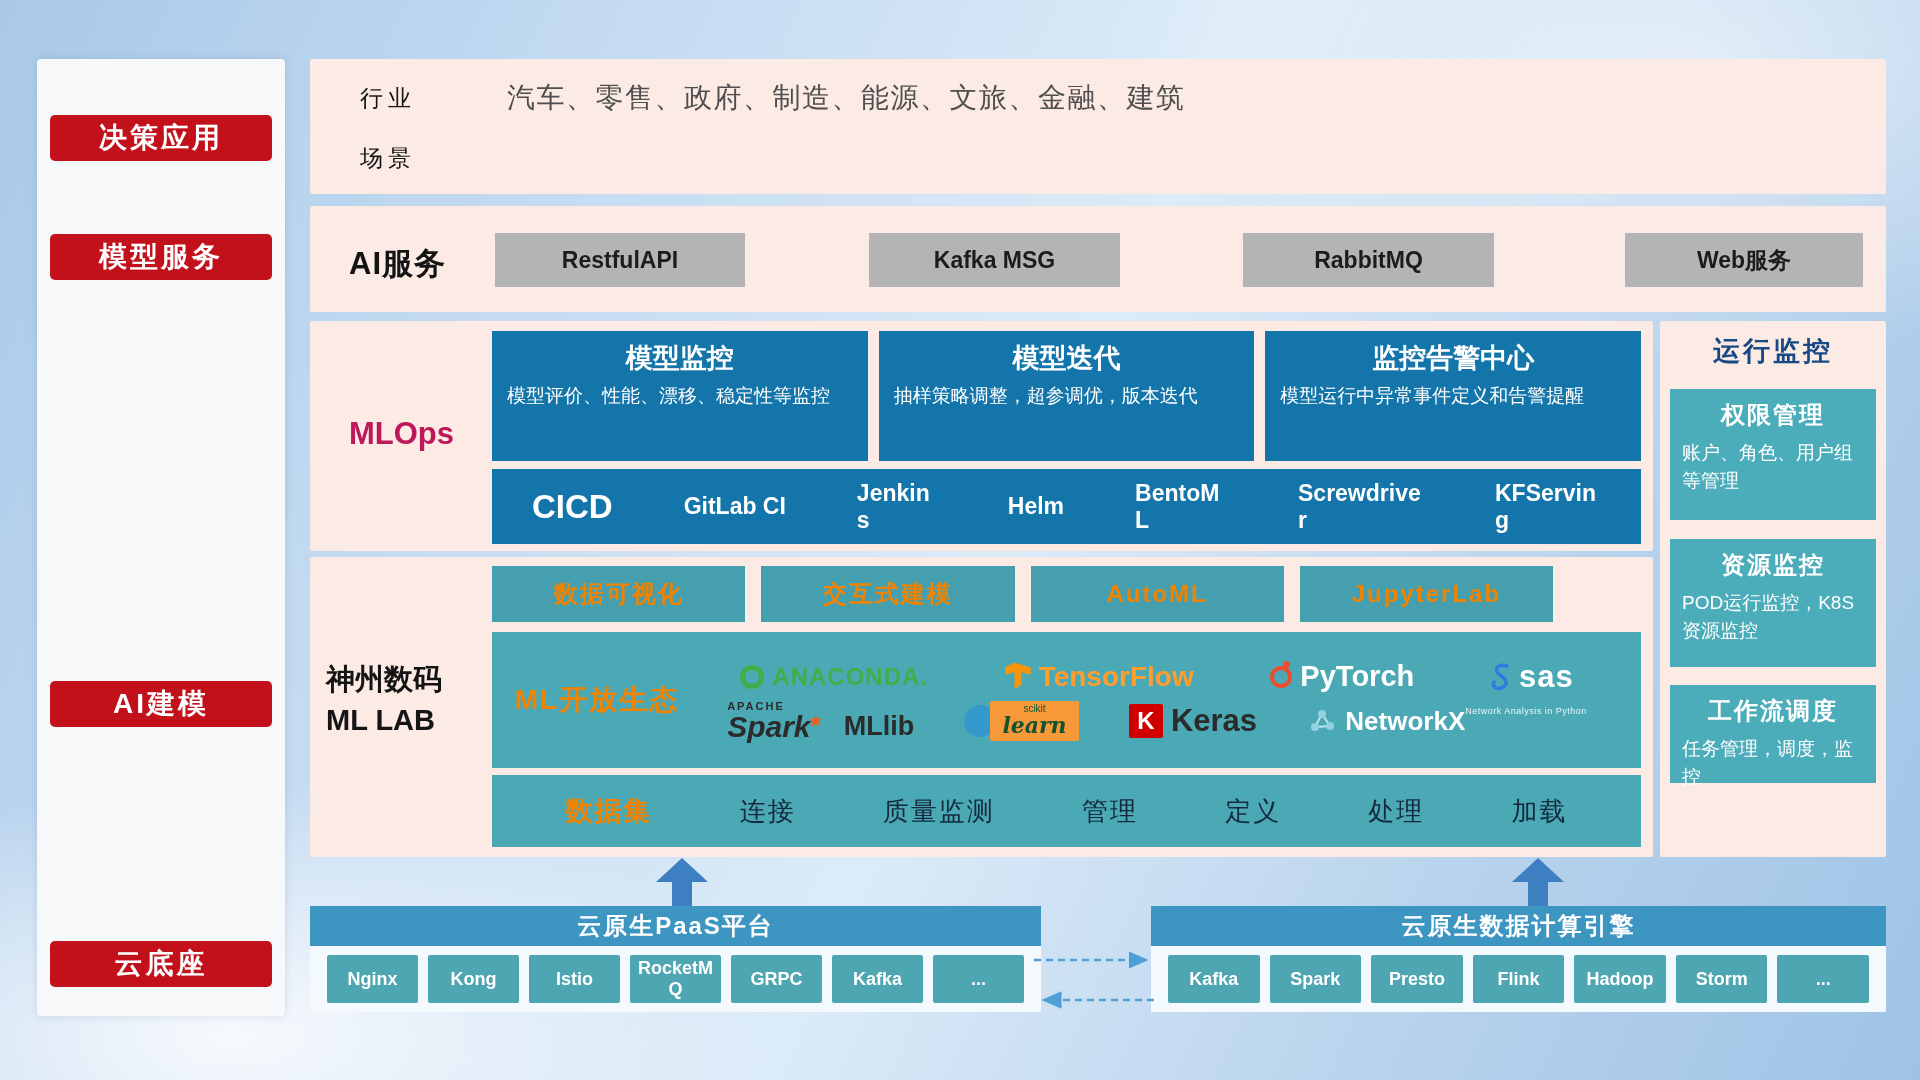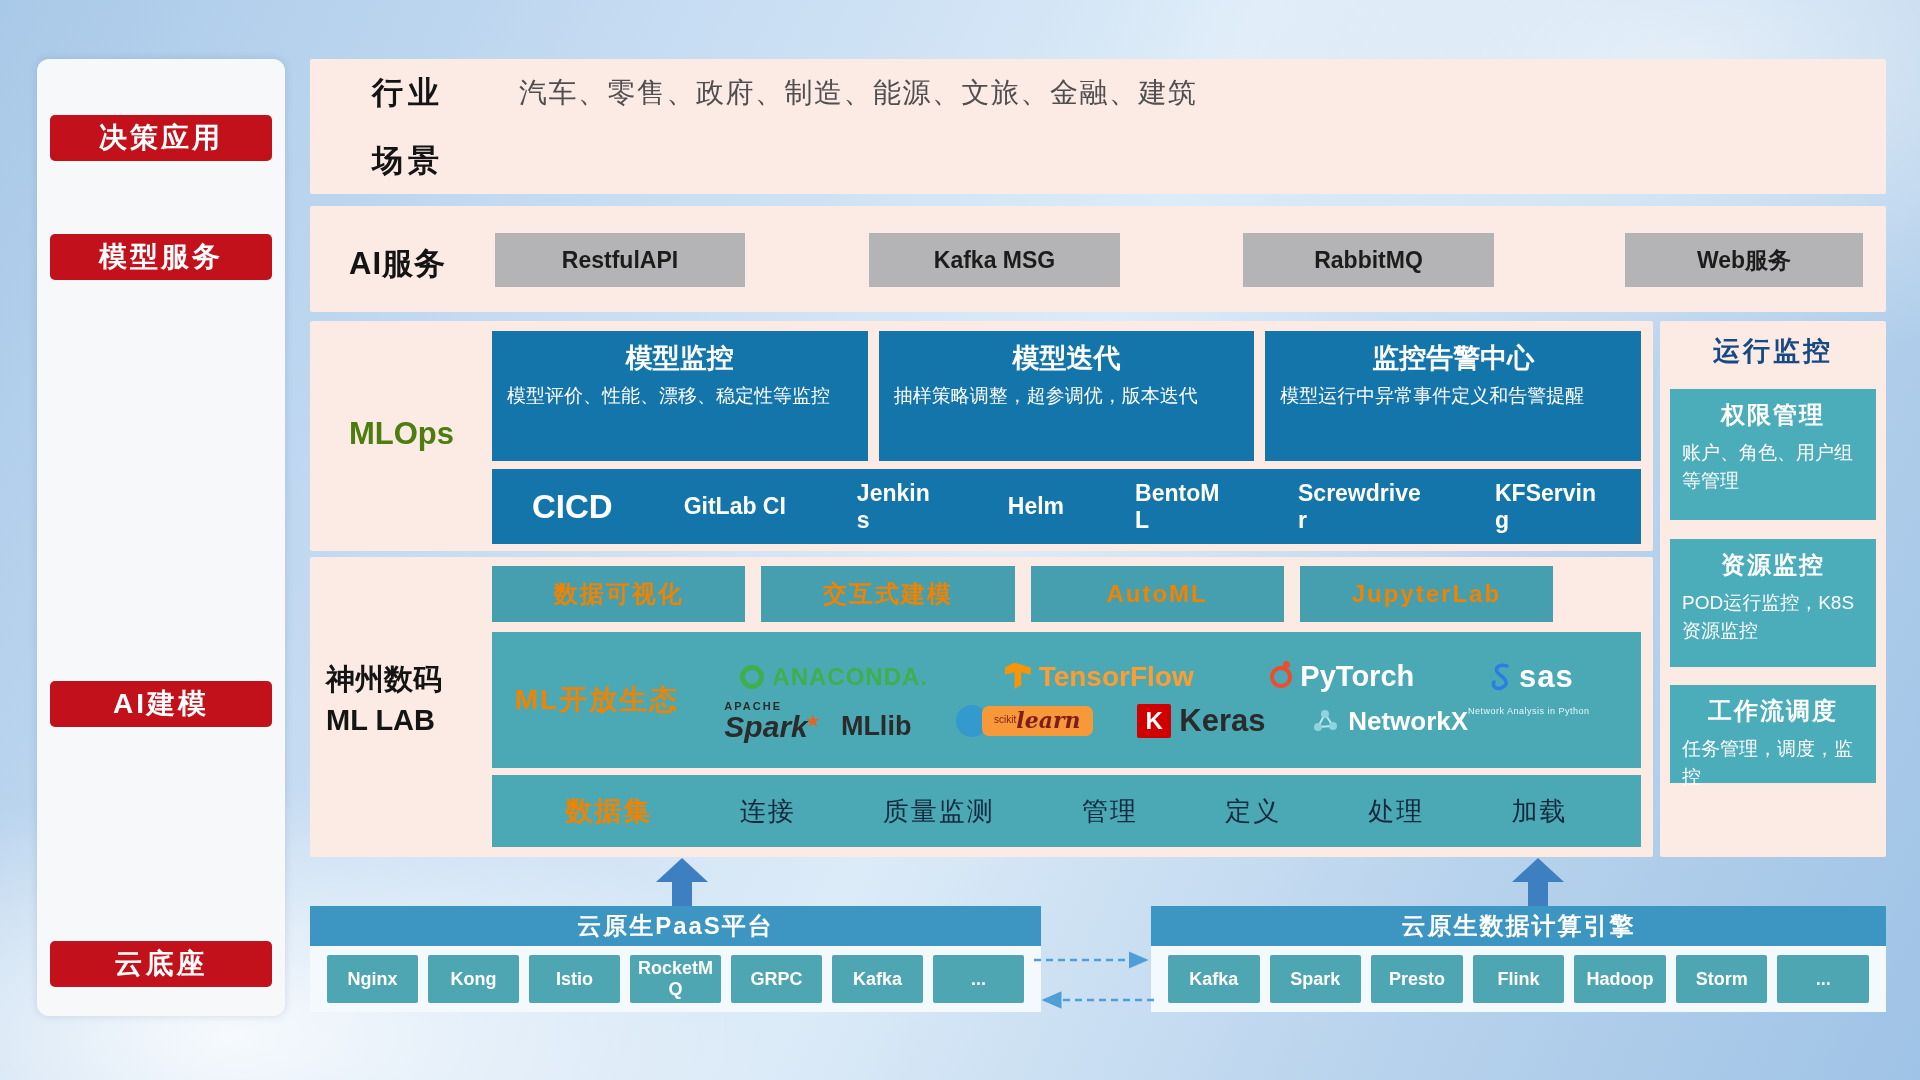--- a/index.html
+++ b/index.html
@@ -6,41 +6,41 @@
   html,body { width:1920px; height:1080px; }
   body { font-family:"Liberation Sans","DejaVu Sans",sans-serif; overflow:hidden; }
   .stage { position:absolute; inset:0; width:1920px; height:1080px;
     background:
       radial-gradient(ellipse 900px 420px at 12% 96%, rgba(255,255,255,.85), rgba(255,255,255,0) 60%),
       radial-gradient(ellipse 1000px 500px at 88% 6%, rgba(255,255,255,.55), rgba(255,255,255,0) 60%),
       linear-gradient(115deg,#a9c9e8 0%,#c6dcf2 28%,#dcebf8 52%,#b7d2ec 78%,#9fc3e6 100%);
   }
 
   
-  .sidebar { position:absolute; left:37px; top:59px; width:248px; height:957px; background:#f7f8fa; border-radius:12px; box-shadow:0 0 8px rgba(40,70,110,.15); }
+  .sidebar { position:absolute; left:37px; top:59px; width:248px; height:957px; background:#f7f8fa; border-radius:4px; box-shadow:0 0 8px rgba(40,70,110,.15); }
   .side-btn { position:absolute; left:13px; width:222px; height:46px; background:#c3111b; color:#fff; font-size:28px; font-weight:bold; letter-spacing:3px; display:flex; align-items:center; justify-content:center; border-radius:5px; }
   .sb-0{top:56px} .sb-1{top:175px} .sb-2{top:351px} .sb-3{top:622px} .sb-4{top:882px}
 
   .panel { position:absolute; background:#fceae4; border-radius:2px; }
 
   
   .r1 { left:310px; top:59px; width:1576px; height:135px; display:flex; flex-direction:column; justify-content:center; gap:26px; padding-left:50px; }
   .kv { display:flex; align-items:center; }
-  .kv-label { width:147px; font-size:31px; font-weight:bold; color:#141414; letter-spacing:5px;margin-left:12px; }
+  .kv-label { width:147px; font-size:23px; font-weight:normal; color:#141414; letter-spacing:5px; }
   .kv-text { font-size:28px; color:#4f4f4f; letter-spacing:1.5px; }
 
   
   .r2 { left:310px; top:206px; width:1576px; height:106px; }
   .r2-label { position:absolute; left:39px; top:37px; font-size:31px; font-weight:bold; color:#141414; letter-spacing:1px; }
   .gray-btn { position:absolute; top:27px; height:54px; background:#b4b4b6; color:#1c1c1c; font-weight:bold; font-size:23px; display:flex; align-items:center; justify-content:center; }
   .gb-0{left:185px; width:250px} .gb-1{left:559px; width:251px} .gb-2{left:933px; width:251px} .gb-3{left:1315px; width:238px}
 
   
   .r3 { left:310px; top:321px; width:1343px; height:230px; }
-  .mlops-label { position:absolute; left:39px; top:95px; font-size:31px; font-weight:bold; color:#4d7c0f; }
+  .mlops-label { position:absolute; left:39px; top:95px; font-size:31px; font-weight:bold; color:#be185d; }
   .mlops-cards { position:absolute; left:182px; top:10px; width:1149px; height:130px; display:flex; gap:11px; }
   .mcard { flex:1; background:#1375aa; color:#fff; padding:9px 15px 0; }
   .mcard h3 { font-size:27px; font-weight:bold; text-align:center; margin-bottom:7px; }
   .mcard p { font-size:19px; line-height:1.4; }
   .cicd { position:absolute; left:182px; top:148px; width:1149px; height:75px; background:#1375aa; color:#fff; display:flex; align-items:center; justify-content:space-between; padding:0 40px; }
   .cicd .big { font-size:33px; font-weight:bold; }
   .cicd .itm { font-size:23px; font-weight:bold; word-break:break-all; line-height:1.15; }
   .w-jenkins{width:80px} .w-bentoml{width:92px} .w-screw{width:126px} .w-kfs{width:106px}
 
   
@@ -61,21 +61,21 @@
   .pt-icon { width:22px; height:22px; border:4px solid #ee4c2c; border-radius:50%; position:relative; }
   .pt-icon::after { content:""; position:absolute; top:-9px; right:-2px; width:7px; height:7px; background:#ee4c2c; border-radius:50%; }
   .pt-text { color:#fff; font-size:29px; font-weight:bold; }
   .sas-text { color:#fff; font-size:31px; font-weight:bold; letter-spacing:1px; }
   .spark-stack { display:flex; flex-direction:column; line-height:1; }
   .apache { font-size:11px; color:#2b2b2b; letter-spacing:2px; font-weight:bold; }
   .spark-word { font-size:30px; font-weight:bold; font-style:italic; color:#2b2b2b; }
   .spark-star { color:#e8641d; font-size:18px; vertical-align:top; font-style:normal; margin-left:-3px; }
   .mllib { font-size:27px; color:#2b2b2b; font-weight:bold; margin-left:12px; align-self:flex-end; }
   .sk-blue { width:32px; height:32px; background:#3499cd; border-radius:50%; margin-right:-14px; }
-  .sk-orange { background:#f89939; border-radius:7px; padding:3px 12px 5px; color:#7f1d1d; display:flex; flex-direction:row; align-items:center; line-height:1; }
+  .sk-orange { background:#f89939; border-radius:2px; padding:3px 12px 5px; color:#14532d; display:flex; flex-direction:column; align-items:center; line-height:1; }
   .sk-top { font-size:10px; }
   .sk-learn { font-size:22px; font-style:italic; font-weight:bold; font-family:"DejaVu Serif",serif; }
   .keras-k { width:34px; height:34px; background:#d00000; color:#fff; display:flex; align-items:center; justify-content:center; font-size:24px; font-weight:bold; border-radius:2px; }
   .keras-text { font-size:31px; color:#2b2b2b; font-weight:bold; }
   .nx-stack { display:flex; flex-direction:row; line-height:1.1; }
   .nx-text { color:#fff; font-size:26px; font-weight:bold; }
   .nx-sub { color:#e8f6f9; font-size:9px; letter-spacing:.5px; }
   .dataset { position:absolute; left:182px; top:218px; width:1149px; height:72px; background:#4ba9b6; display:flex; align-items:center; justify-content:space-around; padding:0 30px; }
   .ds-title { color:#f08300; font-size:27px; font-weight:bold; letter-spacing:2px; }
   .ds-item { color:#13293d; font-size:26px; letter-spacing:2px; }

